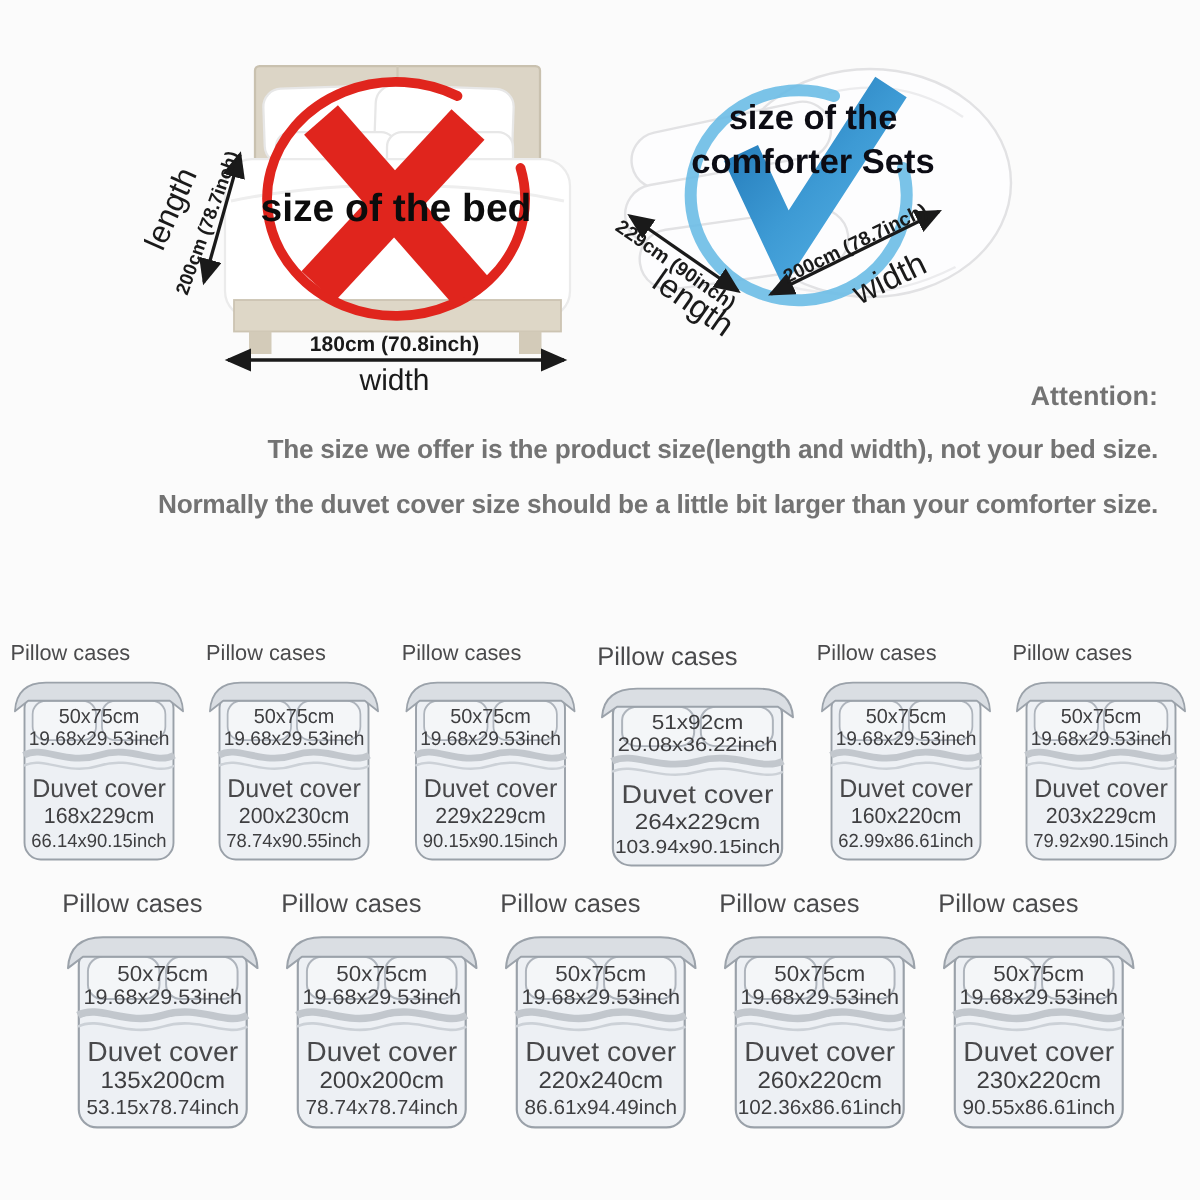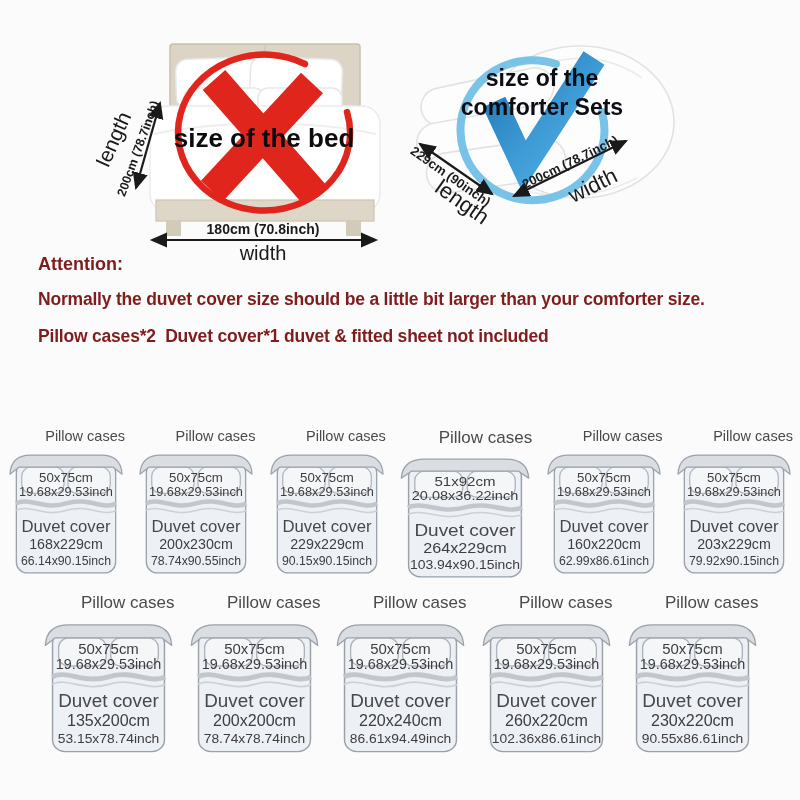--- a/index.html
+++ b/index.html
@@ -6,29 +6,29 @@
   body{font-family:"Liberation Sans",sans-serif;background:#ffffff;}
   #stage{position:relative;width:800px;height:800px;background:#fbfbfb;overflow:hidden;}
 
   
   .fig{position:absolute;}
   #bed-fig{left:96px;top:30px;width:302px;height:236px;}
   #comf-fig{left:402px;top:20px;width:292px;height:218px;}
   svg text{font-family:"Liberation Sans",sans-serif;}
 
   
-  #attention{position:absolute;left:38px;top:254px;width:744px;color:#7f1d1d;}
+  #attention{position:absolute;left:28px;top:254px;width:744px;color:#737373;text-align:right;}
   #attention .head{font-size:18px;font-weight:bold;margin-bottom:14px;}
   #attention .line{font-size:17.5px;font-weight:bold;margin-bottom:16px;white-space:pre-wrap;letter-spacing:-0.2px;}
 
   
   .card-row{position:absolute;display:flex;}
   #row1{left:7px;top:428px;width:786px;justify-content:space-between;}
   #row2{left:0;top:593px;width:800px;justify-content:center;gap:13px;}
-  .size-card{display:flex;flex-direction:column;align-items:flex-end;}
+  .size-card{display:flex;flex-direction:column;align-items:flex-start;}
   #row1 .size-card{width:118px;}
   #row1 .size-card:nth-child(4){width:134px;}
   #row2 .size-card{width:133px;}
   .card-title{color:#4a4a4c;margin-bottom:1px;white-space:nowrap;}
   #row1 .card-title{font-size:14.5px;}
   #row1 .size-card:nth-child(4) .card-title{font-size:17px;}
   #row2 .card-title{font-size:17px;}
   .card-svg{width:100%;display:block;}
   #row1 .card-svg{height:133px;}
   #row2 .card-svg{height:143px;}
@@ -127,22 +127,22 @@
       <g>
         <line x1="112" y1="176" x2="224" y2="121" stroke="#1a1a1a" stroke-width="2.2" marker-start="url(#ahc)" marker-end="url(#ahc)"></line>
         <text transform="translate(170,146) rotate(-26)" text-anchor="middle" font-size="13" font-weight="bold" fill="#1a1a1a">200cm (78.7inch)</text>
         <text transform="translate(194,172) rotate(-26)" text-anchor="middle" font-size="22" fill="#1a1a1a">width</text>
       </g>
     </svg>
   </div>
 
   <div id="attention">
     <div class="head">Attention:</div>
+    <div class="line">The size we offer is the product size(length and width), not your bed size.</div>
     <div class="line">Normally the duvet cover size should be a little bit larger than your comforter size.</div>
-    <div class="line">Pillow cases*2  Duvet cover*1 duvet &amp; fitted sheet not included</div>
   </div>
 
   <div class="card-row" id="row1">
   <div class="size-card">
     <div class="card-title">Pillow cases</div>
     <svg class="card-svg" viewBox="0 0 120 132" preserveAspectRatio="none">
       <rect x="9.5" y="16" width="101" height="111" rx="11" fill="#edf0f4" stroke="#9aa1a9" stroke-width="1.3"></rect>
       <rect x="15" y="22" width="43" height="26" rx="9" fill="rgba(255,255,255,0.4)" stroke="#aeb4bc" stroke-width="1.2"></rect>
       <rect x="62" y="22" width="43" height="26" rx="9" fill="rgba(255,255,255,0.4)" stroke="#aeb4bc" stroke-width="1.2"></rect>
       <path d="M9 58 C 22 51, 38 65, 60 58 C 82 51, 98 65, 111 58" fill="none" stroke="#c2c7cd" stroke-width="4.5"></path>

